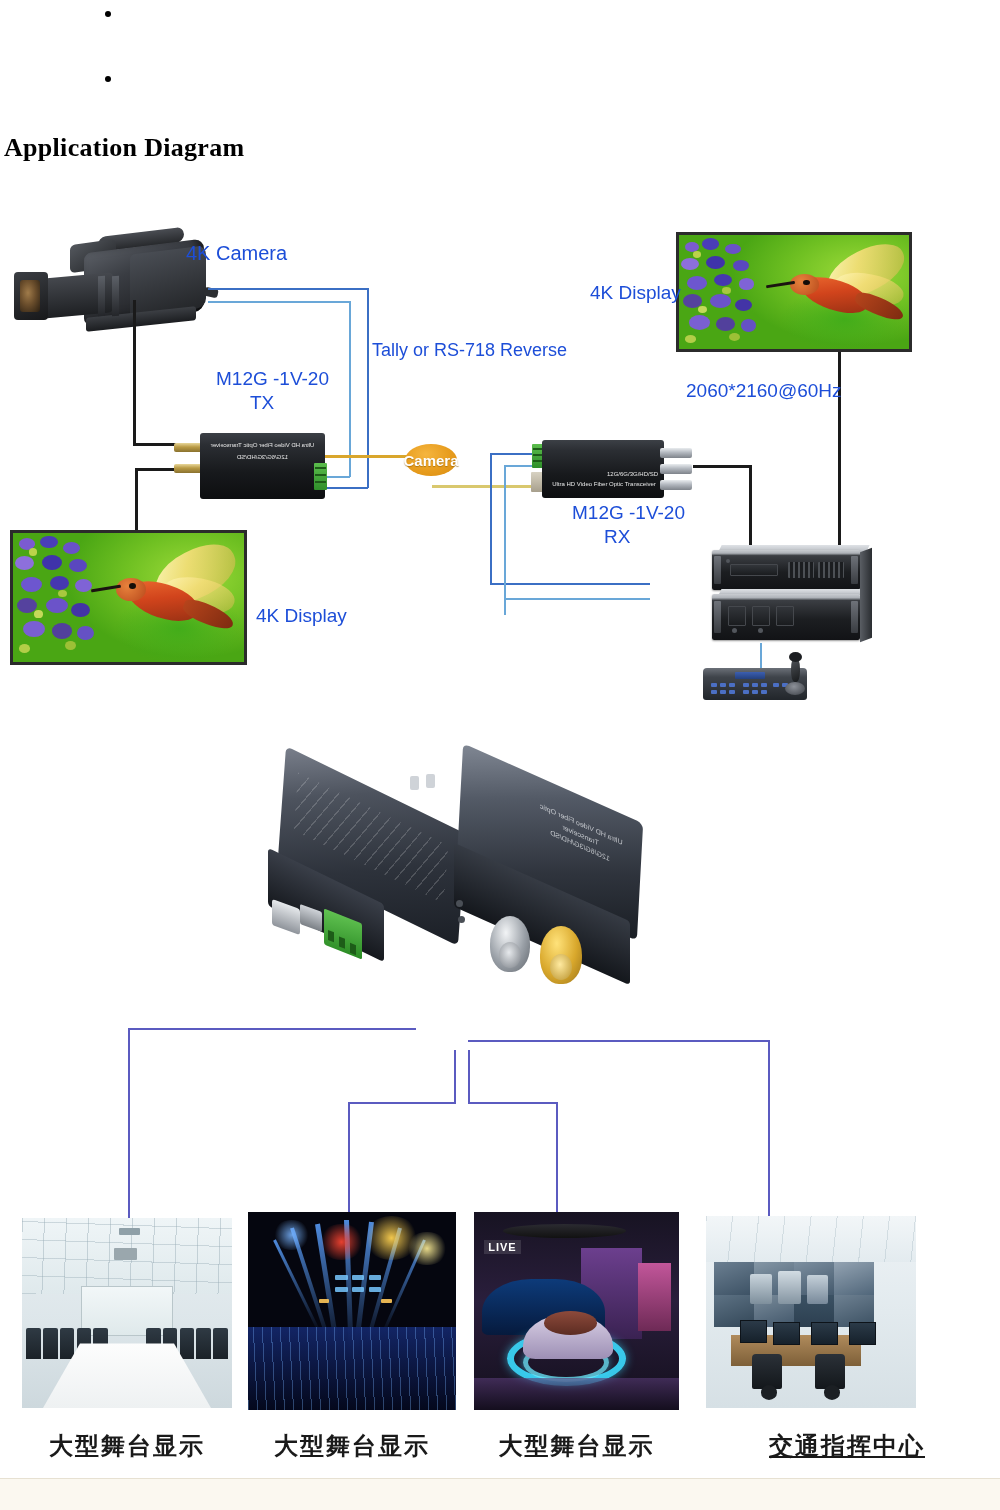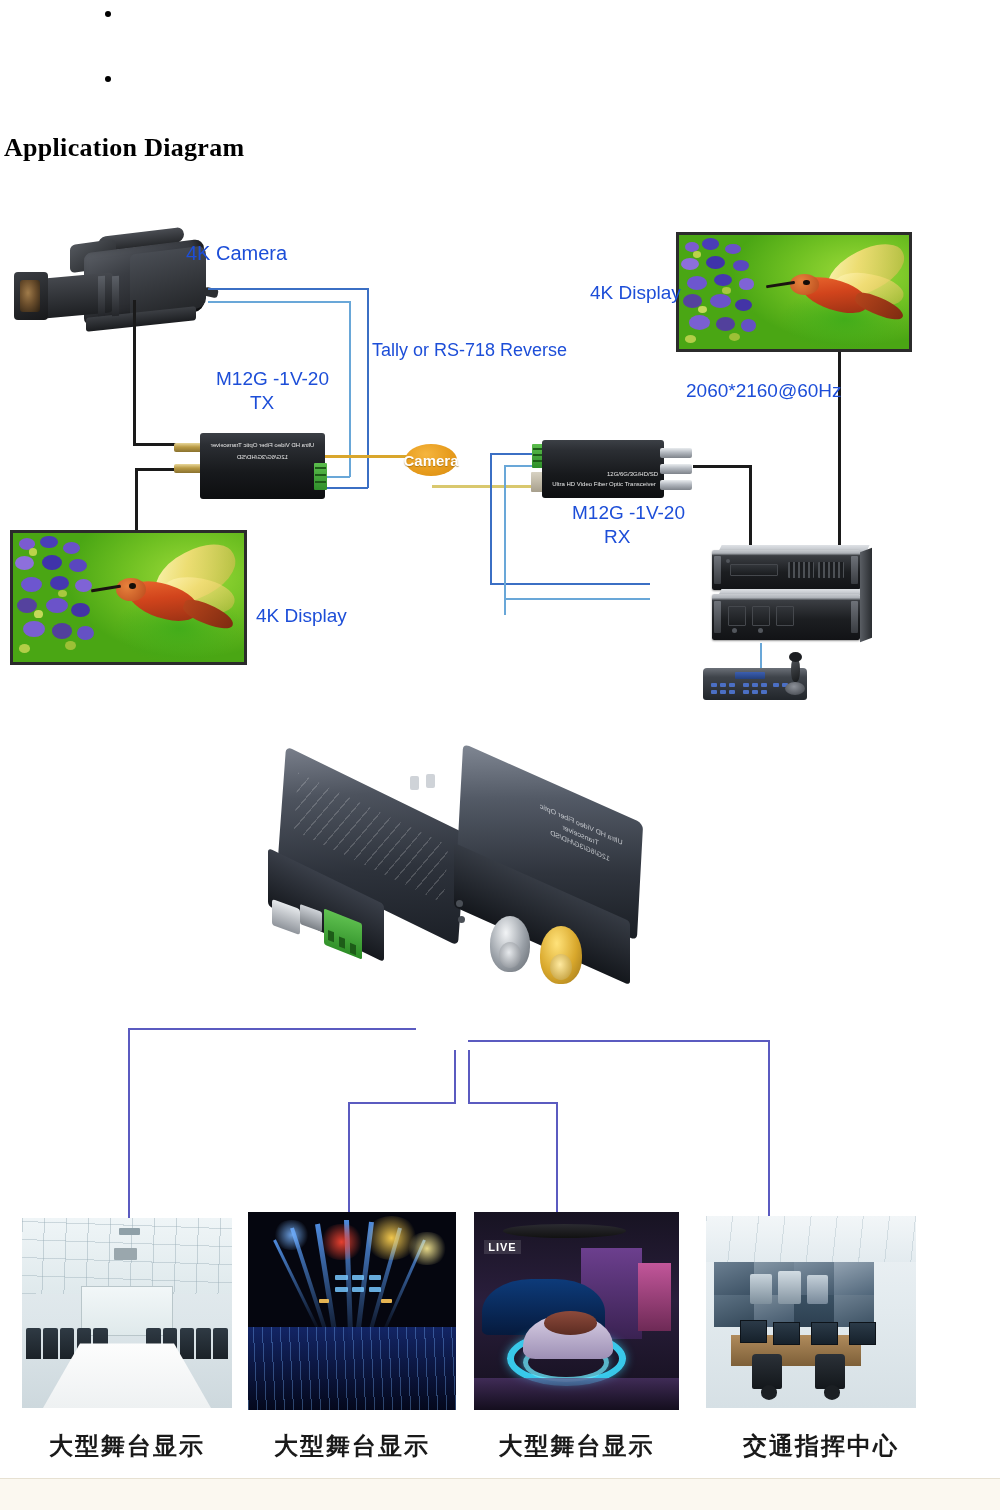--- a/index.html
+++ b/index.html
@@ -807,15 +807,15 @@
     <div class="tc-mon" style="left:16%; top:54%; width:13%; height:12%;"></div>
     <div class="tc-mon" style="left:32%; top:55%; width:13%; height:12%;"></div>
     <div class="tc-mon" style="left:50%; top:55%; width:13%; height:12%;"></div>
     <div class="tc-mon" style="left:68%; top:55%; width:13%; height:12%;"></div>
     <div class="tc-chair" style="left:22%; top:72%; width:14%; height:18%;"></div>
     <div class="tc-chair" style="left:52%; top:72%; width:14%; height:18%;"></div>
     <div style="position:absolute; left:26%; top:88%; width:8%; height:8%; background:#1b1f23; border-radius:50%;"></div>
     <div style="position:absolute; left:56%; top:88%; width:8%; height:8%; background:#1b1f23; border-radius:50%;"></div>
   </div>
 </div>
-<div class="thumb-cap" style="left:716px; top:1430px; width:210px;">交通指挥中心</div>
+<div class="thumb-cap" style="left:742px; top:1430px; width:210px;text-decoration:underline;">交通指挥中心</div>
 
 <div class="footer-band"></div>
 
 </body></html>

